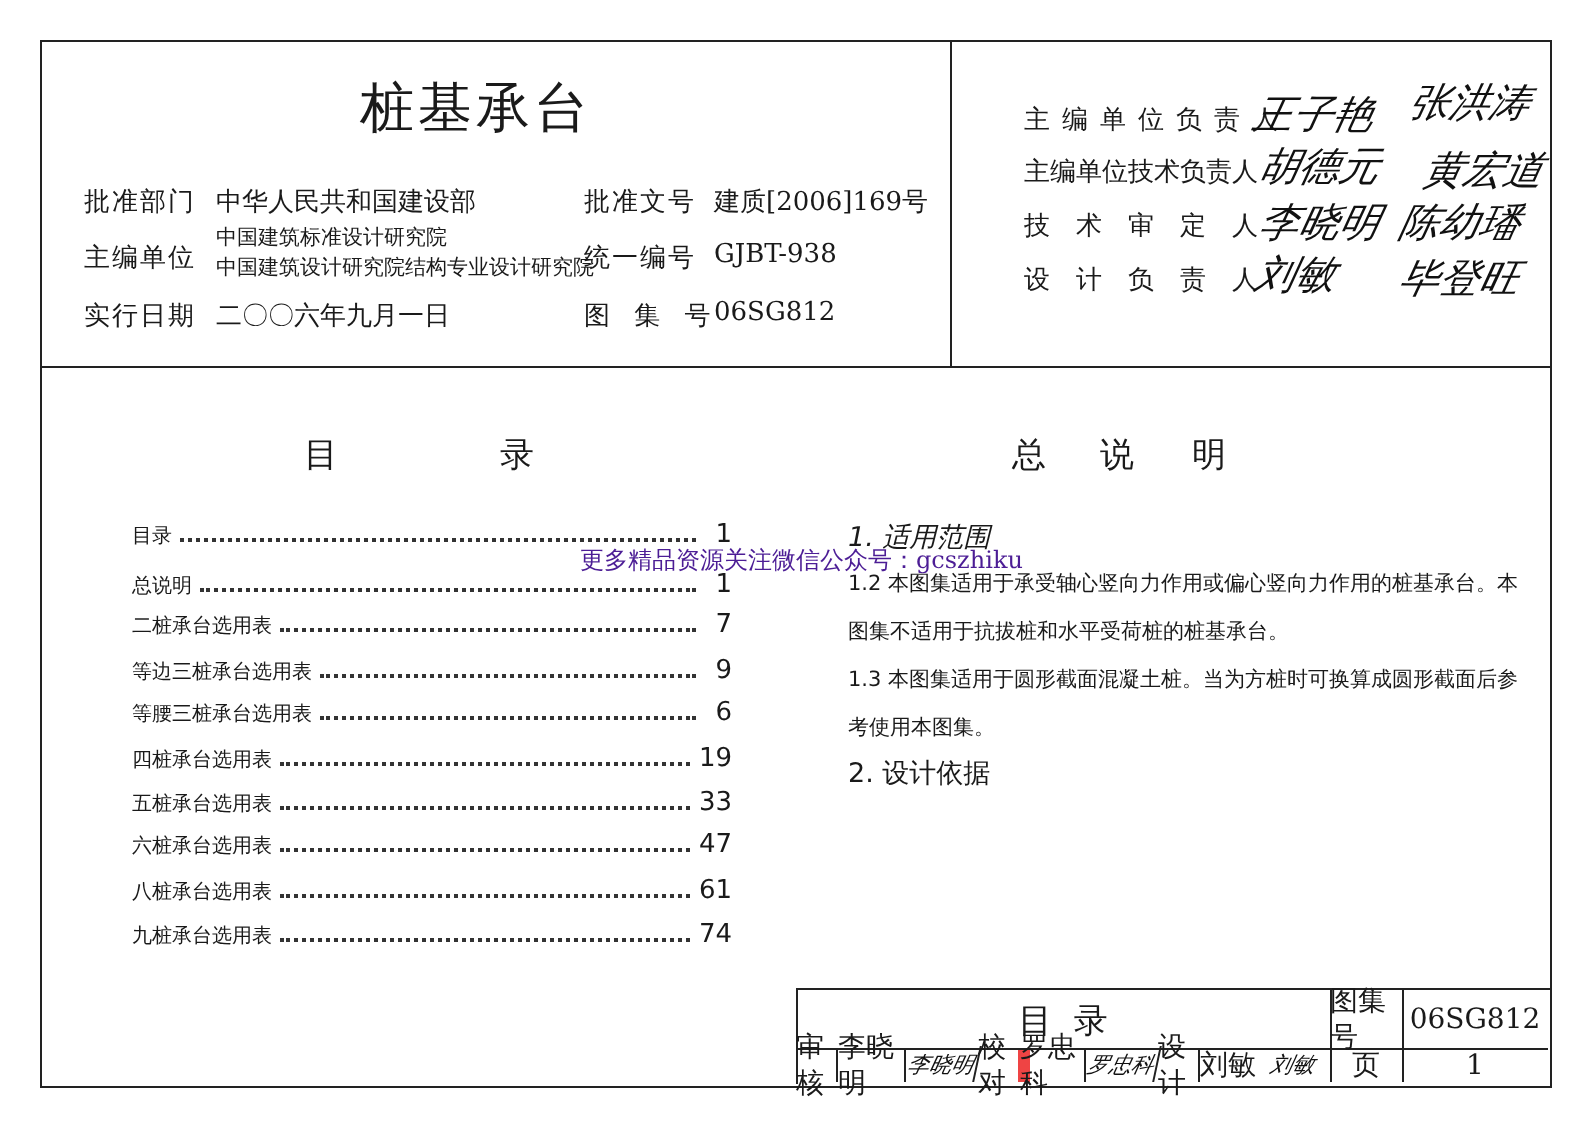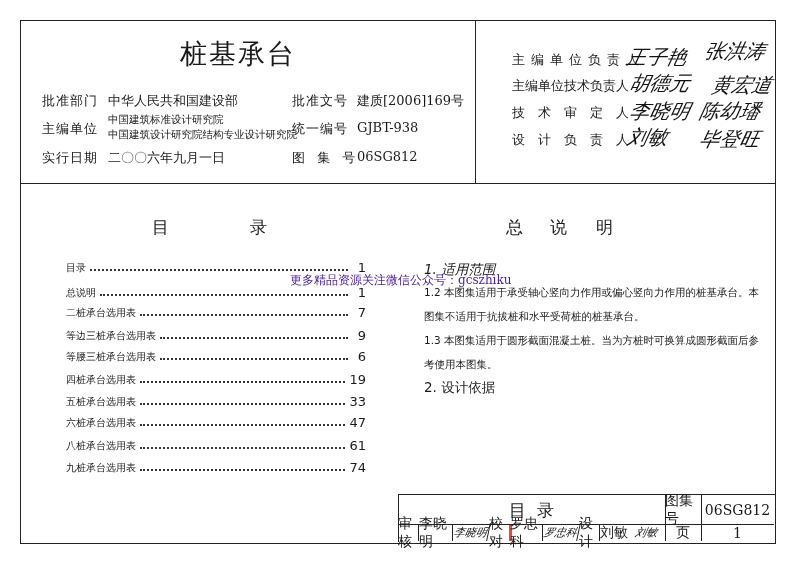--- a/index.html
+++ b/index.html
@@ -149,20 +149,20 @@
 <div class="vline" style="left:665px; top:494px; height:47px; border-left-width:1px;"></div>
 <div class="vline" style="left:701px; top:494px; height:47px; border-left-width:1px;"></div>
 
 <div class="tb-cell" style="left:398px; top:496px; width:267px; height:28px; font-size:17px; font-family:'DejaVu Sans', sans-serif; white-space:pre;">目  录</div>
 <div class="tb-cell" style="left:665px; top:496px; width:36px; height:28px;">图集号</div>
 <div class="tb-cell" style="left:701px; top:496px; width:73px; height:28px;">06SG812</div>
 
 <div class="tb-cell" style="left:398px; top:525px; width:20px; height:16px; border-right:1px solid #222;">审核</div>
 <div class="tb-cell" style="left:419px; top:525px; width:33px; height:16px; border-right:1px solid #222;">李晓明</div>
 <div class="tb-cell sig" style="left:453px; top:523px; width:35px; height:18px; font-size:11px; border-right:1px solid #222;">李晓明</div>
-<div class="tb-cell" style="left:489px; top:525px; width:20px; height:16px; border-right:3px solid #ef4444;">校对</div>
+<div class="tb-cell" style="left:489px; top:525px; width:20px; height:16px; border-right:6px solid #ef4444;">校对</div>
 <div class="tb-cell" style="left:510px; top:525px; width:32px; height:16px; border-right:1px solid #222;">罗忠科</div>
 <div class="tb-cell sig" style="left:543px; top:523px; width:35px; height:18px; font-size:11px; border-right:1px solid #222;">罗忠科</div>
 <div class="tb-cell" style="left:579px; top:525px; width:20px; height:16px; border-right:1px solid #222;">设计</div>
 <div class="tb-cell" style="left:600px; top:525px; width:28px; height:16px;">刘敏</div>
 <div class="tb-cell sig" style="left:628px; top:523px; width:37px; height:18px; font-size:11px;">刘敏</div>
 <div class="tb-cell" style="left:665px; top:525px; width:36px; height:16px;">页</div>
 <div class="tb-cell" style="left:701px; top:525px; width:73px; height:16px;">1</div>
 
 </body></html>

